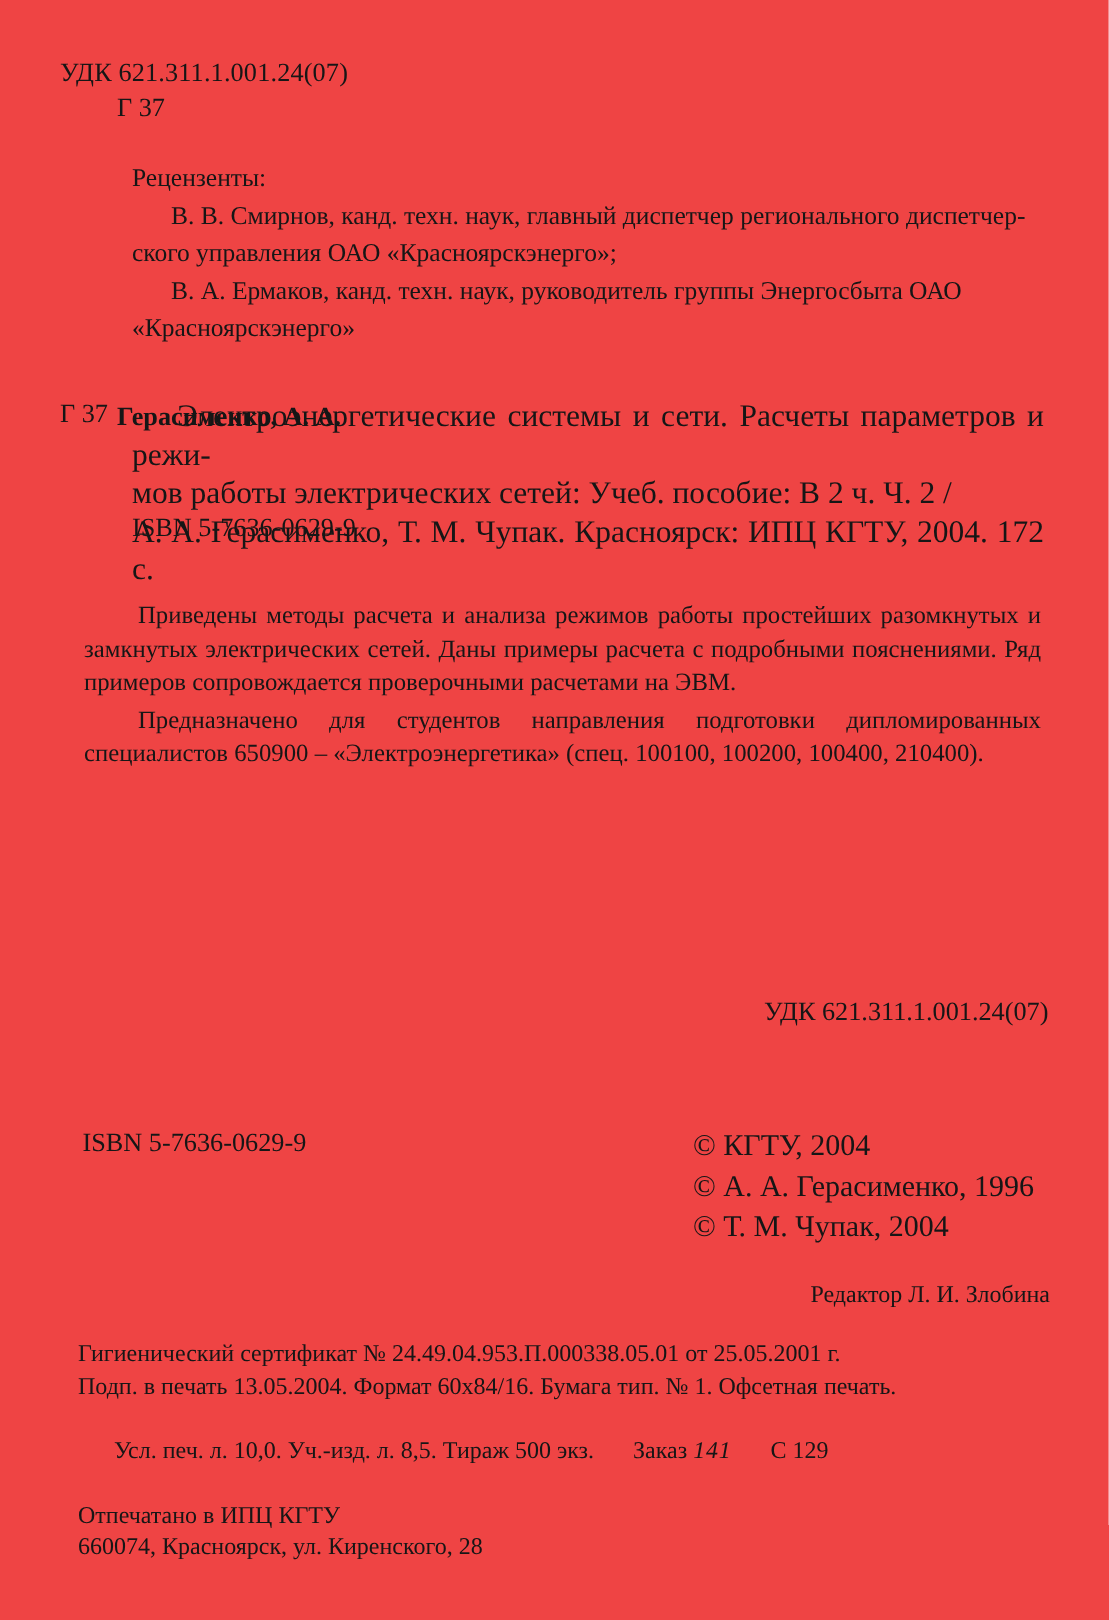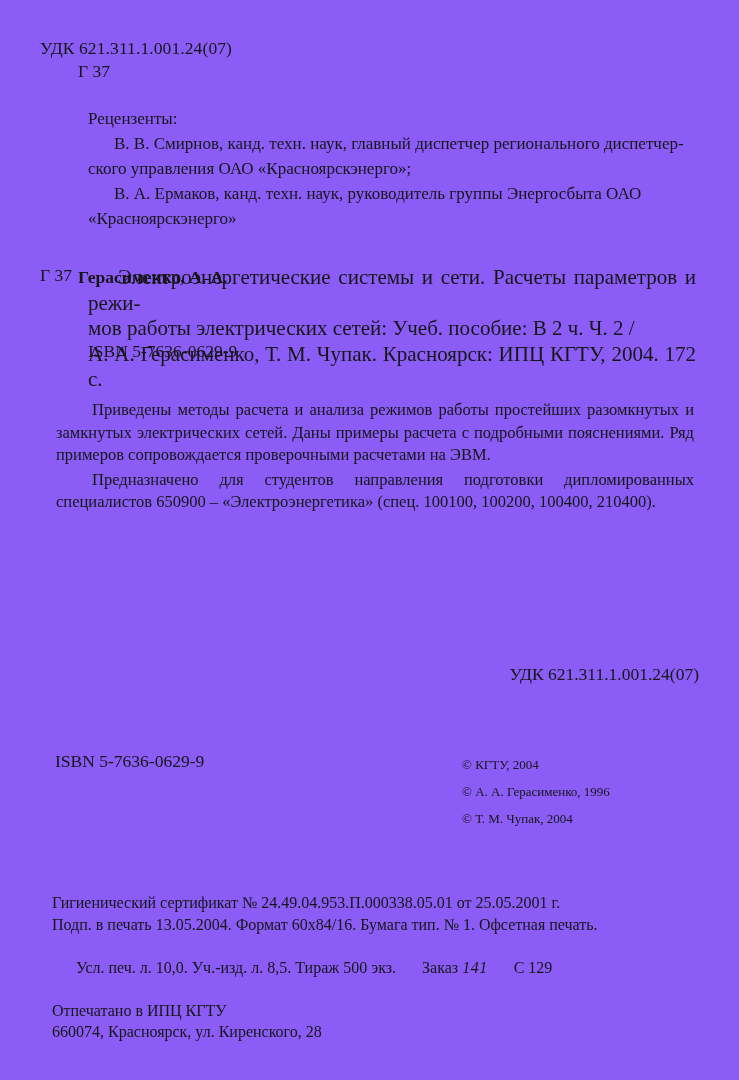--- a/index.html
+++ b/index.html
@@ -12,21 +12,21 @@
     height: 1080px;
     position: relative;
     font-family: "Liberation Serif", "DejaVu Serif", serif;
     color: #161616;
     overflow: hidden;
   }
 
   .page {
     position: absolute;
     inset: 0;
-    background: #8b5cf6;
+    background: #ef4444;
   }
 
   
   .blk { position: absolute; }
   .line { white-space: pre; }
 
   
   #udk-top {
     left: 40px;
     top: 38px;
@@ -100,21 +100,21 @@
 
   
   #isbn-bottom {
     left: 55px;
     top: 751px;
     font-size: 17.5px;
   }
   #copyright {
     left: 462px;
     top: 751px;
-    font-size: 13px;
+    font-size: 20px;
     line-height: 27px;
   }
 
   
   #editor {
     left: 0;
     top: 855px;
     width: 700px;
     text-align: right;
     font-size: 16px;
@@ -171,20 +171,21 @@
   <div class="blk line" id="udk-bottom">УДК 621.311.1.001.24(07)</div>
 
   <div class="blk line" id="isbn-bottom">ISBN 5-7636-0629-9</div>
 
   <div class="blk" id="copyright">
     <div class="line">© КГТУ, 2004</div>
     <div class="line">© А. А. Герасименко, 1996</div>
     <div class="line">© Т. М. Чупак, 2004</div>
   </div>
 
+  <div class="blk line" id="editor">Редактор Л. И. Злобина</div>
 
   <div class="blk" id="imprint">
     <div class="row">Гигиенический сертификат № 24.49.04.953.П.000338.05.01 от 25.05.2001 г.</div>
     <div class="row">Подп. в печать 13.05.2004. Формат 60х84/16. Бумага тип. № 1. Офсетная печать.</div>
     <div class="row">
       <span>Усл. печ. л. 10,0. Уч.-изд. л. 8,5. Тираж 500 экз.</span><span class="sp-wide"></span><span>Заказ</span>&nbsp;<span class="handwritten">141</span><span class="sp-wide"></span><span>С 129</span>
     </div>
     <div class="row">Отпечатано в ИПЦ КГТУ</div>
     <div class="row">660074, Красноярск, ул. Киренского, 28</div>
   </div>

